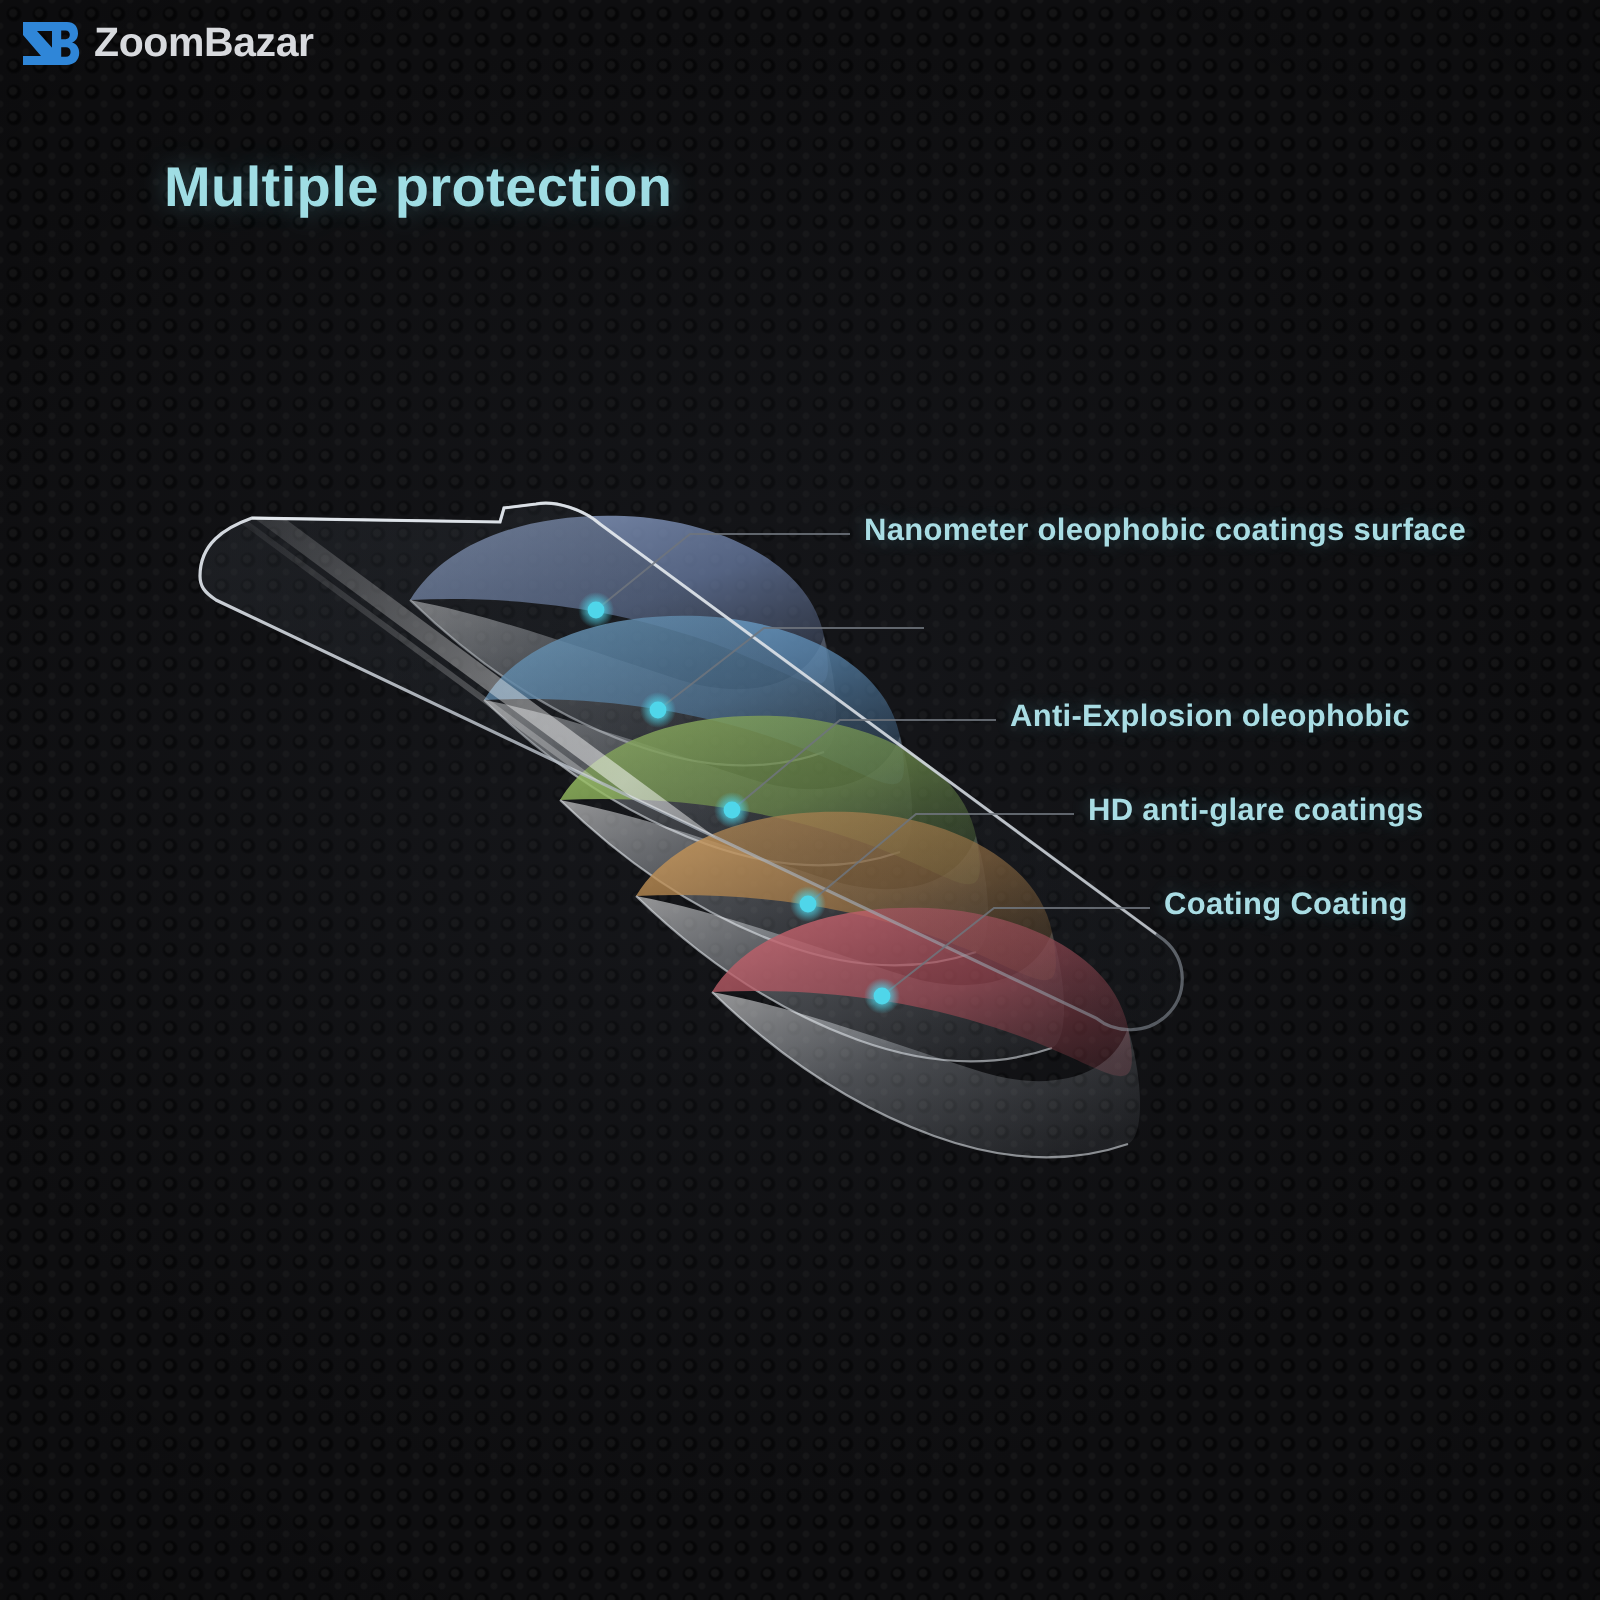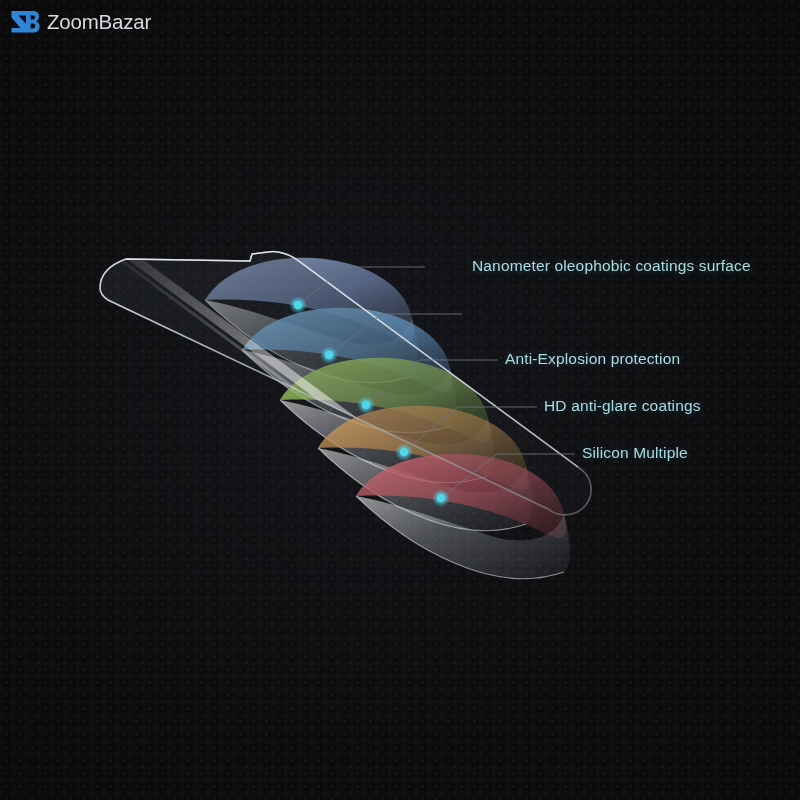--- a/index.html
+++ b/index.html
@@ -8,20 +8,21 @@
     padding: 0;
     background: #0d0d0f;
   }
   #stage {
     position: relative;
     width: 800px;
     height: 800px;
     overflow: hidden;
     background-color: #101012;
     font-family: "Liberation Sans", sans-serif;
+    font-weight: bold;
     -webkit-font-smoothing: antialiased;
   }
 
   
   #bg-texture {
     position: absolute;
     inset: 0;
     background-color: #0e0e10;
     background-image:
       radial-gradient(circle at 50% 50%, rgba(255,255,255,0.055) 0 1.6px, rgba(255,255,255,0) 2.6px),
@@ -272,19 +273,20 @@
       <path d="M1.5 3 H17 L17 7.5 H8.5 L17.5 17.5 L17.5 24.5 H1.5 L1.5 20 H10.5 L1.5 9.5 Z" fill="#2f86d8"></path>
       <path d="M16 3 H23.5 C27 3 29 5.3 29 8.6 C29 11 27.8 12.6 26 13.3
                C28.1 13.9 29.6 15.7 29.6 18.4 C29.6 22.1 27.1 24.5 23.3 24.5
                H16 Z M20.6 7.2 V11.6 H22.8 C24.1 11.6 24.9 10.8 24.9 9.4
                C24.9 8 24.1 7.2 22.8 7.2 Z M20.6 15.6 V20.4 H23
                C24.4 20.4 25.3 19.5 25.3 18 C25.3 16.5 24.4 15.6 23 15.6 Z" fill="#2f86d8"></path>
     </svg>
     <span id="logo-text">ZoomBazar</span>
   </div>
 
-
-  <div class="callout-label" style="left:432px; top:257px;margin-left:40px;">Nanometer oleophobic coatings surface</div>
-  <div class="callout-label" style="left:505px; top:350px;">Anti-Explosion protection</div>
+  <div id="headline">Multiple protection</div>
+
+  <div class="callout-label" style="left:432px; top:257px;">Nanometer oleophobic coatings surface</div>
+  <div class="callout-label" style="left:505px; top:350px;">Anti-Explosion oleophobic</div>
   <div class="callout-label" style="left:544px; top:397px;">HD anti-glare coatings</div>
-  <div class="callout-label" style="left:582px; top:444px;">Silicon Multiple</div>
+  <div class="callout-label" style="left:582px; top:444px;">Coating Coating</div>
 
 </div>
 
 </body></html>

